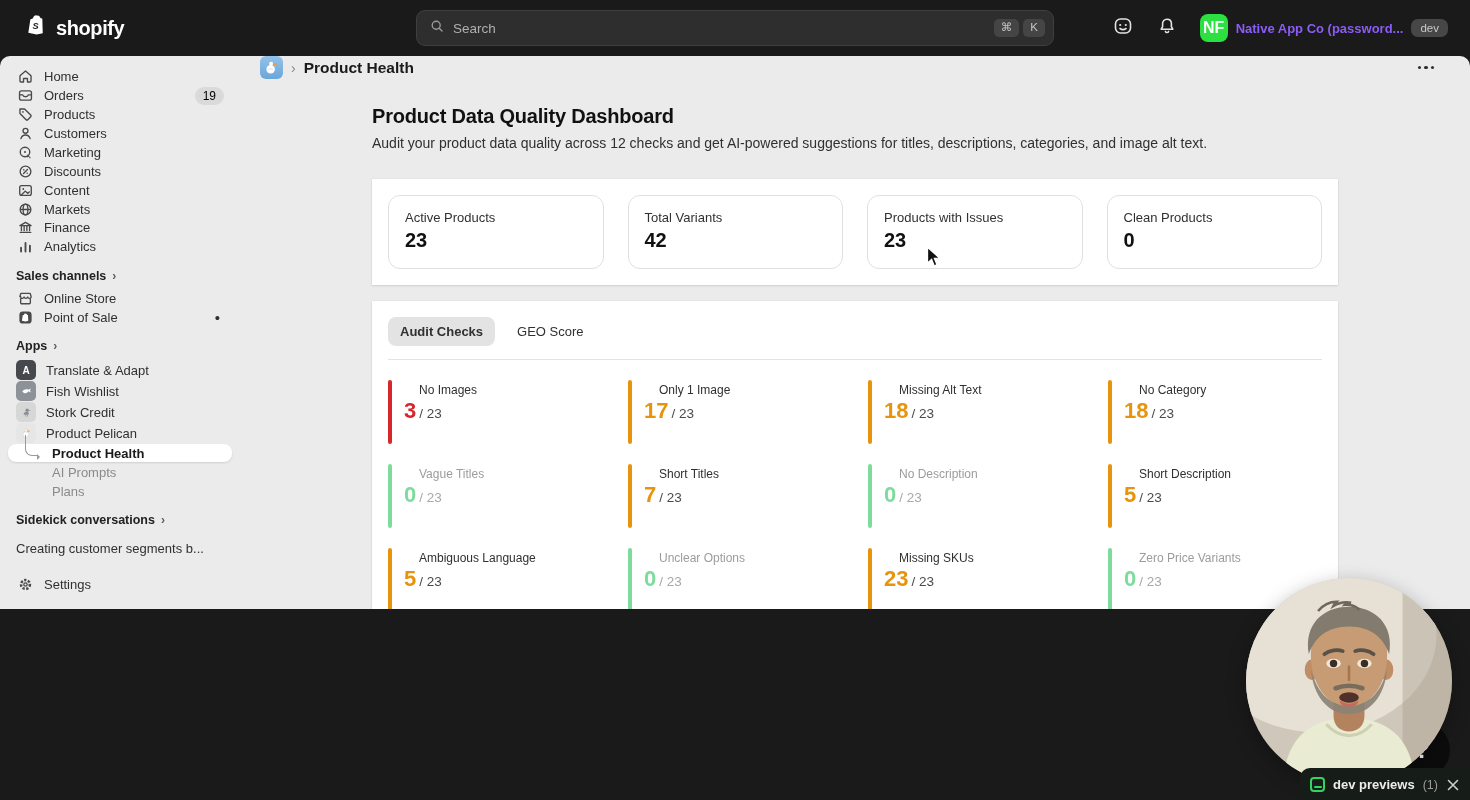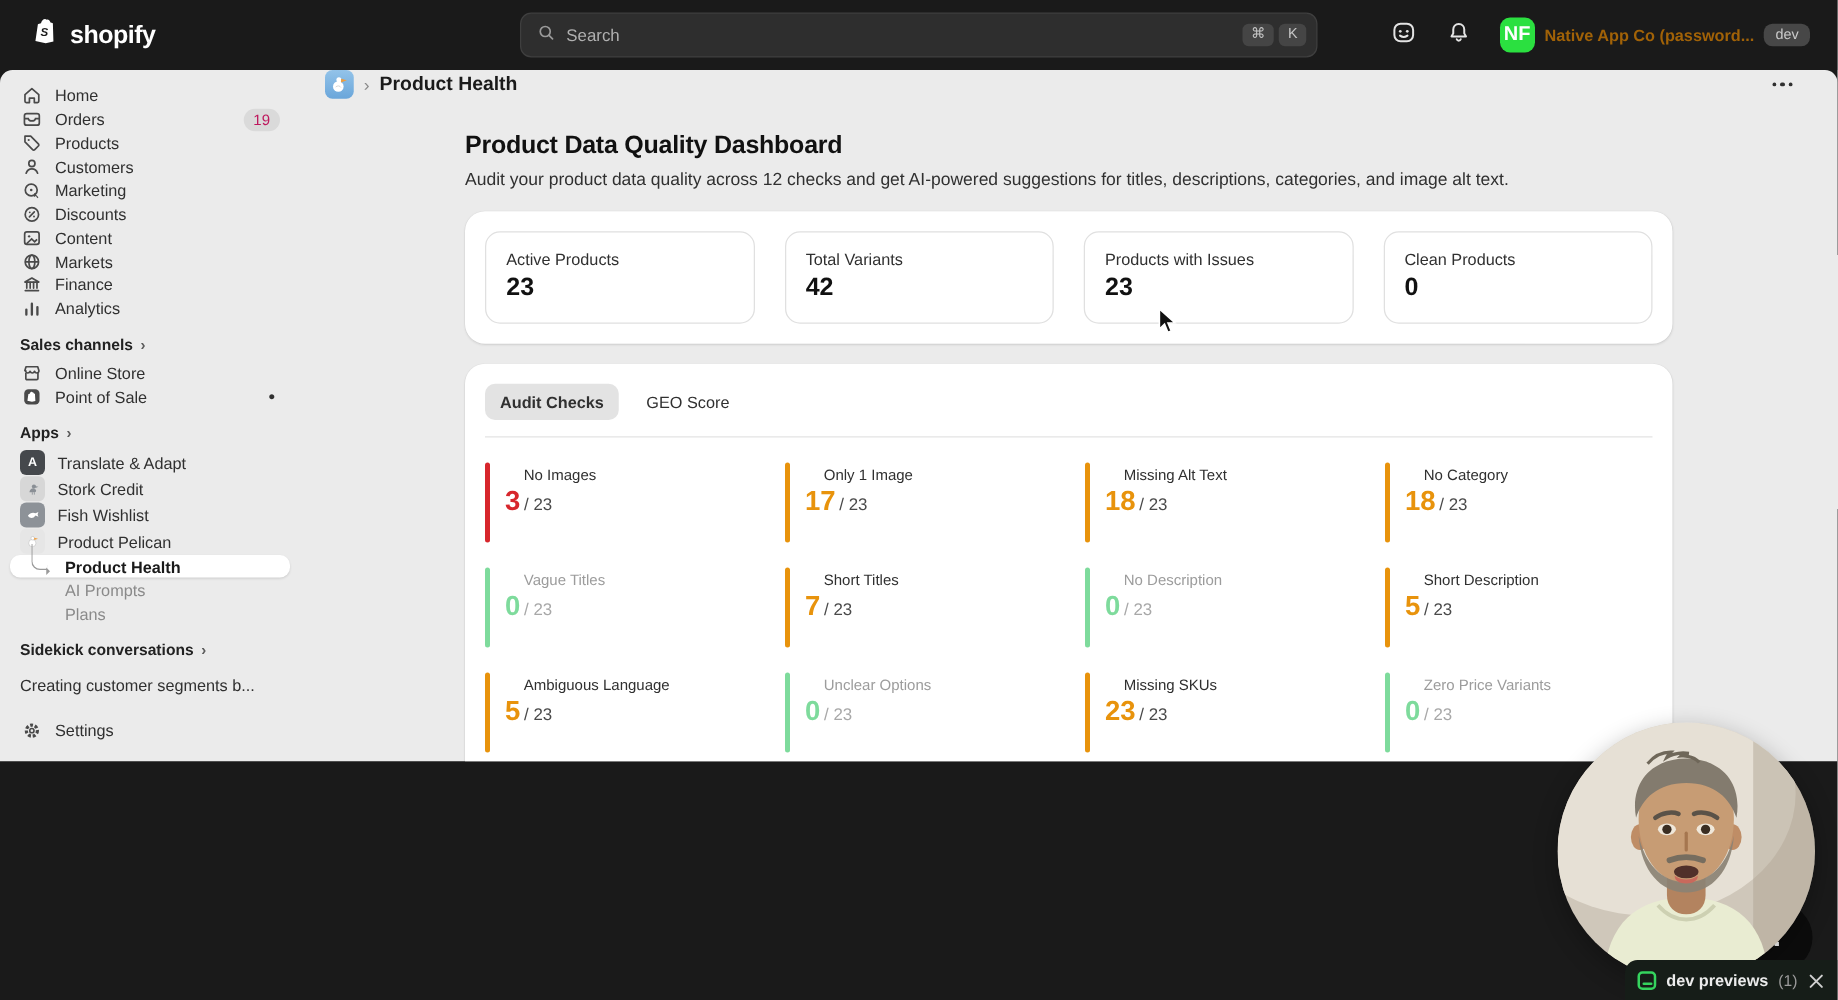--- a/index.html
+++ b/index.html
@@ -20,31 +20,31 @@
     border-radius:9px; display:flex; align-items:center; gap:8px; padding:0 8px 0 12px;
   }
   .search-text { color:#b0b0b0; font-size:13.5px; flex:1; }
   .kbd-keys { display:flex; gap:4px; }
   .kbd { background:#454545; color:#c6c6c6; border-radius:5px; font-size:11.5px; padding:3px 7px; line-height:1; }
   .top-right { margin-left:auto; display:flex; align-items:center; gap:10px; }
   .top-icon-btn { width:34px; height:34px; border-radius:8px; display:flex; align-items:center; justify-content:center; }
   .account-chip { display:flex; align-items:center; gap:8px; padding:4px 6px; border-radius:8px; }
   .avatar { width:28px; height:28px; border-radius:8px; display:flex; align-items:center; justify-content:center;
             font-size:16px; font-weight:700; color:#ffffff; background:#2be040; }
-  .account-name { color:#a16207; font-size:13px; font-weight:600; max-width:200px; white-space:nowrap; }
+  .account-name { color:#8b5cf6; font-size:13px; font-weight:600; max-width:200px; white-space:nowrap; }
   .env-badge { background:#474747; color:#c9c9c9; font-size:11.5px; padding:3px 9px; border-radius:7px; }
 
   
   .shell { height:553px; display:flex; background:#ebebeb; border-radius:10px 10px 0 0; overflow:hidden; }
 
   
   .sidebar { width:240px; padding:12px 8px 10px; display:flex; flex-direction:column; font-size:13px; color:#303030; flex-shrink:0; }
   .srow { height:28px; display:flex; align-items:center; gap:10px; padding:0 8px; border-radius:8px; margin-bottom:1px; font-weight:500; position:relative; }
   .srow .sicon { width:18px; display:flex; justify-content:center; flex-shrink:0; }
-  .srow-badge { margin-left:auto; background:#dadada; color:#be185d; border-radius:10px; font-size:12px; font-weight:500; padding:2px 8px; }
+  .srow-badge { margin-left:auto; background:#dadada; color:#000000; border-radius:10px; font-size:12px; font-weight:500; padding:2px 8px; }
   .srow-dot { margin-left:auto; color:#303030; font-size:15px; line-height:1; padding-right:4px; }
   .sec-header { display:flex; align-items:center; gap:6px; font-size:12.5px; font-weight:600; padding:12px 8px 7px; color:#222; }
   .sec-chev { color:#5c5c5c; font-size:12px; }
   .app-sq { width:20px; height:20px; border-radius:5px; display:flex; align-items:center; justify-content:center; flex-shrink:0; font-size:10px; font-weight:700; }
   .sub-row { padding-left:44px; color:#8a8a8a; font-weight:400; }
   .sub-selected { padding-left:44px; background:#ffffff; font-weight:600; color:#1a1a1a; box-shadow:0 1px 2px rgba(0,0,0,0.12); }
   .tree-connector { position:absolute; left:17px; top:-9px; width:13px; height:21px;
     border-left:1.5px solid #9a9a9a; border-bottom:1.5px solid #9a9a9a; border-bottom-left-radius:7px; }
   .tree-connector::after { content:""; position:absolute; right:-5px; bottom:-4.5px;
     border:3.5px solid transparent; border-left-color:#9a9a9a; }
@@ -57,23 +57,23 @@
   .bc-app-icon { width:23px; height:23px; border-radius:6px; overflow:hidden; flex-shrink:0;
     background:linear-gradient(180deg,#93c3e9,#6aa6da); display:flex; align-items:center; justify-content:center; }
   .bc-chev { color:#8a8a8a; margin:0 8px; font-size:14px; }
   .bc-title { font-size:15.5px; font-weight:700; color:#1a1a1a; }
   .more-btn { margin-left:auto; display:flex; gap:3px; padding:8px; border-radius:8px; }
   .more-btn i { width:3.5px; height:3.5px; background:#303030; border-radius:50%; display:block; }
 
   .content { flex:1; }
   .container { width:966px; margin:0 auto; padding-top:26px; }
   .h1 { font-size:20px; font-weight:700; color:#111; letter-spacing:-0.2px; margin-bottom:7px; }
-  .sub { font-size:14px; color:#303030; margin-bottom:18px; }
-
-  .card { background:#fff; border-radius:16px; box-shadow:0 1px 2px rgba(0,0,0,0.1), 0 0 0 0.5px rgba(0,0,0,0.04); }
+  .sub { font-size:14px; color:#303030; margin-bottom:28px; }
+
+  .card { background:#fff; border-radius:0; box-shadow:0 1px 2px rgba(0,0,0,0.1), 0 0 0 0.5px rgba(0,0,0,0.04); }
   .stats-card { padding:16px; display:flex; gap:24px; }
   .stat { flex:1; border:1px solid #e0e0e0; border-radius:12px; padding:14px 16px 16px; }
   .stat-label { font-size:13px; color:#303030; margin-bottom:4px; }
   .stat-value { font-size:20px; font-weight:700; color:#111; }
 
   .audit-card { margin-top:16px; padding:14px 16px 26px; }
   .tabs { display:flex; align-items:center; gap:10px; padding:2px 0 13px; border-bottom:1px solid #e3e3e3; }
   .tab { font-size:13px; padding:7px 12px; border-radius:8px; color:#303030; }
   .tab.active { background:#e3e3e3; font-weight:600; }
   .checks-grid { margin-top:20px; display:grid; grid-template-columns:repeat(4,1fr); column-gap:26px; row-gap:20px; }
@@ -297,37 +297,37 @@
       <span>Apps</span>
       <span class="sec-chev">›</span>
     </div>
 
     <div class="srow">
       <span class="app-sq" style="background:#45484c;color:#fff;">A</span>
       <span>Translate &amp; Adapt</span>
     </div>
 
     <div class="srow">
+      <span class="app-sq" style="background:#8d9298;">
+          <svg width="13" height="13" viewBox="0 0 20 20">
+            <path d="M3.5 10c2.5-3 6-4.5 9.5-2.8l3.5-1.7-1 3 1 3-3.5-1.7C9.5 14.5 6 13 3.5 10z" fill="#fff"></path>
+          </svg>
+        </span>
+      <span>Fish Wishlist</span>
+    </div>
+
+    <div class="srow">
       <span class="app-sq" style="background:#d7d7d7;">
           <svg width="13" height="13" viewBox="0 0 20 20">
             <circle cx="11" cy="6.5" r="2.6" fill="#8a8f95"></circle>
             <path d="M13 6l3.5.8L13 8.2zM10 8.5c-3 .5-4.5 2.6-4.5 5h6.5c1.5 0 2-1.5 1.5-3z" fill="#8a8f95"></path>
             <path d="M9 13.5v3M11.5 13.5v3" stroke="#8a8f95" stroke-width="1"></path>
           </svg>
         </span>
       <span>Stork Credit</span>
-    </div>
-
-    <div class="srow">
-      <span class="app-sq" style="background:#8d9298;">
-          <svg width="13" height="13" viewBox="0 0 20 20">
-            <path d="M3.5 10c2.5-3 6-4.5 9.5-2.8l3.5-1.7-1 3 1 3-3.5-1.7C9.5 14.5 6 13 3.5 10z" fill="#fff"></path>
-          </svg>
-        </span>
-      <span>Fish Wishlist</span>
     </div>
 
     <div class="srow">
       <span class="app-sq" style="background:#e6e6e6;">
           <svg width="13" height="13" viewBox="0 0 20 20">
             <circle cx="9" cy="11.5" r="4.5" fill="#fff" stroke="#b5b5b5" stroke-width=".6"></circle>
             <circle cx="9.5" cy="5.5" r="2.2" fill="#fff" stroke="#b5b5b5" stroke-width=".6"></circle>
             <path d="M11.3 5 16 6.2l-4.7 1.6z" fill="#ef9d3c"></path>
           </svg>
         </span>

